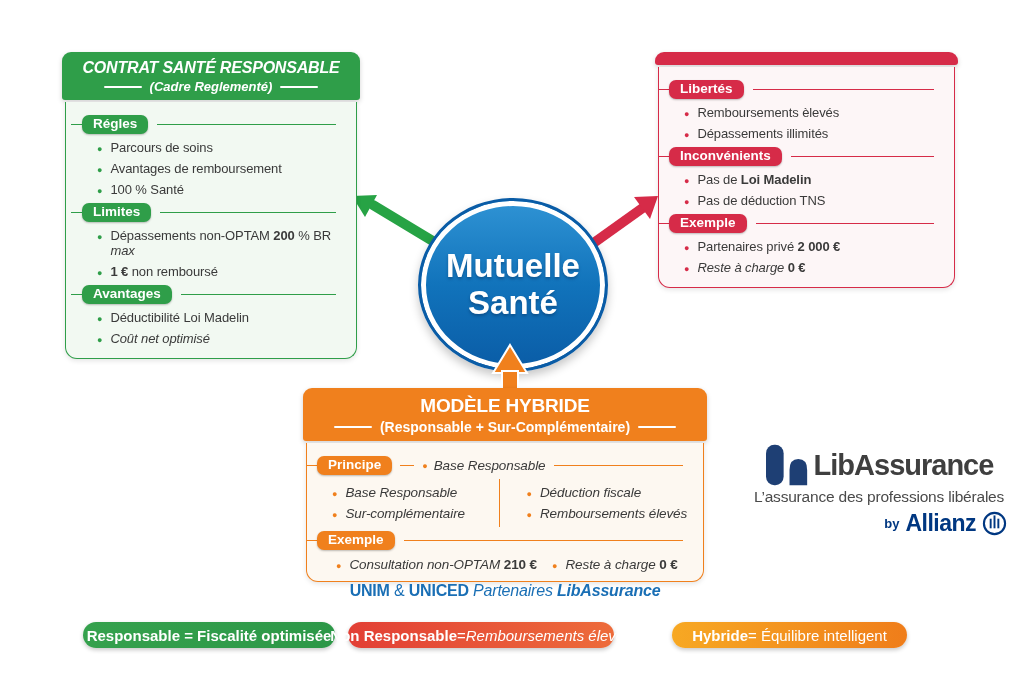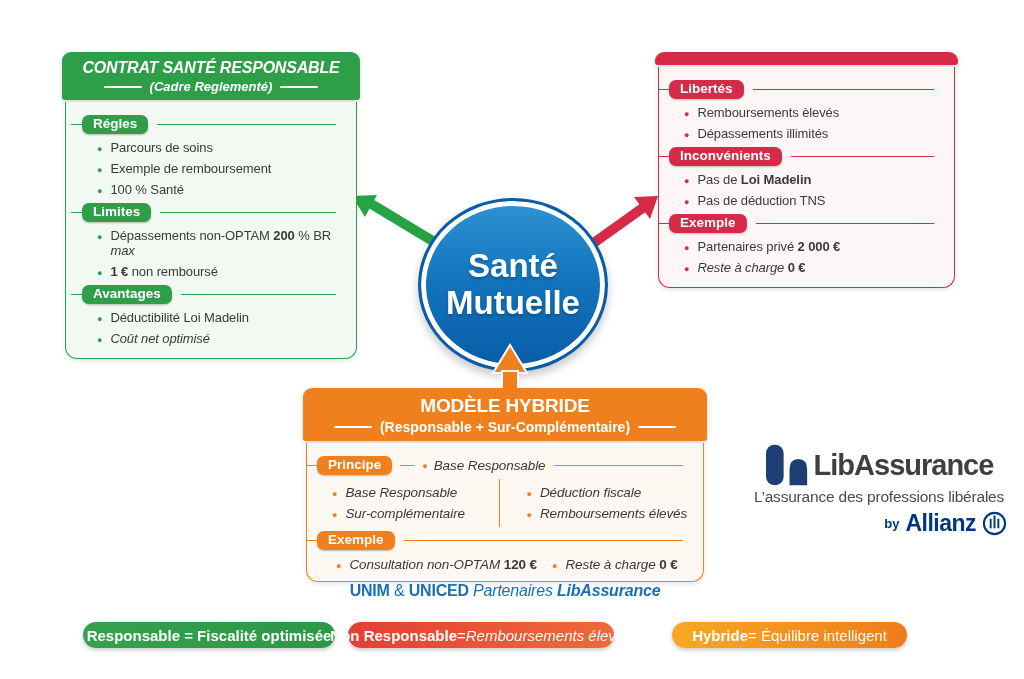--- a/index.html
+++ b/index.html
@@ -119,21 +119,21 @@
           <span class="sec-tick"></span>
           <span class="sec-badge">Régles</span>
           <span class="sec-line"></span>
         </div>
         <div class="item">
           <span class="bullet">●</span>
           <span class="itext"><span>Parcours de soins</span></span>
         </div>
         <div class="item">
           <span class="bullet">●</span>
-          <span class="itext"><span>Exemple de remboursement</span></span>
+          <span class="itext"><span>Avantages de remboursement</span></span>
         </div>
         <div class="item">
           <span class="bullet">●</span>
           <span class="itext"><span>100 % Santé</span></span>
         </div>
         <div class="sec-row">
           <span class="sec-tick"></span>
           <span class="sec-badge">Limites</span>
           <span class="sec-line"></span>
         </div>
@@ -201,22 +201,22 @@
           <span class="itext"><span>Partenaires privé </span><span class="b">2 000 €</span></span>
         </div>
         <div class="item">
           <span class="bullet">●</span>
           <span class="itext"><span class="i">Reste à charge </span><span class="b">0 €</span></span>
         </div>
       </div>
   </div>
 
   <div class="circle">
+    <span>Mutuelle</span>
     <span>Santé</span>
-    <span>Mutuelle</span>
   </div>
 
   <svg class="arrows" width="1024" height="679" viewBox="0 0 1024 679">
     <g>
       <polygon points="510,345 527,373 493,373" fill="#f0801d" stroke="#ffffff" stroke-width="2"></polygon>
       <rect x="502" y="371" width="16" height="20" fill="#f0801d" stroke="#ffffff" stroke-width="2"></rect>
     </g>
   </svg>
 
   <div class="card theme-orange" style="left:303px;top:388px;width:404px;">
@@ -260,21 +260,21 @@
           </div>
       </div>
       <div class="sec-row">
         <span class="sec-tick"></span>
         <span class="sec-badge">Exemple</span>
         <span class="sec-line"></span>
       </div>
       <div class="ex-row">
           <div class="item">
             <span class="bullet">●</span>
-            <span class="itext"><span class="i">Consultation non-OPTAM </span><span class="b">120 €</span></span>
+            <span class="itext"><span class="i">Consultation non-OPTAM </span><span class="b">210 €</span></span>
           </div>
           <div class="item">
             <span class="bullet">●</span>
             <span class="itext"><span class="i">Reste à charge </span><span class="b">0 €</span></span>
           </div>
         </div>
     </div>
   </div>
 
   <div class="partners"><span class="b">UNIM</span><span> &amp; </span><span class="b">UNICED</span><span>  </span><span class="i">Partenaires </span><span class="b i">LibAssurance</span></div>

